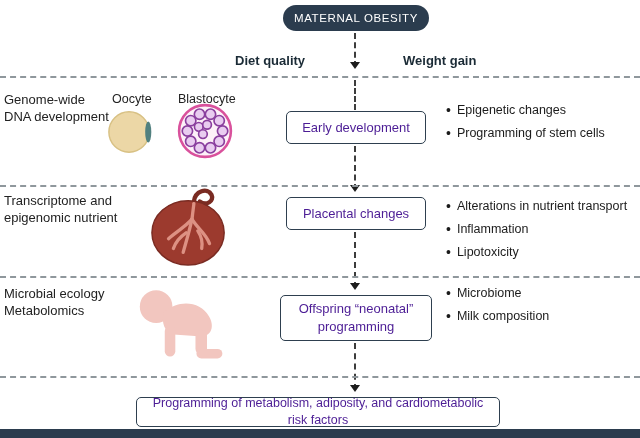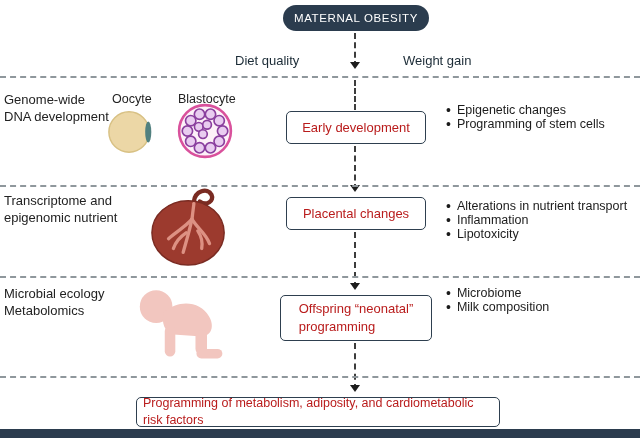--- a/index.html
+++ b/index.html
@@ -1,32 +1,32 @@
 <!DOCTYPE html>
 <html><head>
 <meta charset="utf-8">
 <style>
   *{box-sizing:border-box;margin:0;padding:0}
   body{font-family:"Liberation Sans",sans-serif;background:#fff}
   .canvas{position:relative;width:640px;height:438px;background:#fff;overflow:hidden;color:#1b1b1b}
   .badge{position:absolute;left:283px;top:5px;width:146px;height:26px;background:#2b3c4e;color:#fff;
          border-radius:13px;display:flex;align-items:center;justify-content:center;
          font-size:11.5px;font-weight:normal;letter-spacing:.6px}
-  .factor{position:absolute;font-weight:normal;font-size:13px;color:#1b2b36}
+  .factor{position:absolute;font-weight:bold;font-size:13px;color:#1b2b36}
   .divider{position:absolute;left:0;width:640px;border-top:2px dashed #8f979c;height:0}
   .varrow{position:absolute;width:0;border-left:2px dashed #3d3d3d}
   .varrow.head::after{content:"";position:absolute;left:-6px;bottom:-7px;width:0;height:0;
                       border:5px solid transparent;border-top:7px solid #1d1d1d}
   .method{position:absolute;font-size:13px;line-height:1.3;white-space:pre-line;color:#222}
   .imglabel{position:absolute;font-size:12.5px;color:#222}
   .stage{position:absolute;background:#fff;border:1.3px solid #2e3f4f;border-radius:5px;
-         display:flex;align-items:center;justify-content:center;text-align:left;
-         font-size:13px;white-space:pre-line;line-height:1.35;padding:2px 6px;color:#b91c1c}
+         display:flex;align-items:center;justify-content:center;text-align:center;
+         font-size:13px;white-space:pre-line;line-height:1.35;padding:2px 6px;color:#4c1d95}
   .stage.final{font-size:12.5px}
-  .outcomes{position:absolute;display:flex;flex-direction:column;}
+  .outcomes{position:absolute;display:flex;flex-direction:column;gap:9px}
   .outcome{display:flex;align-items:flex-start;font-size:12.5px;white-space:nowrap;color:#1b1b1b}
   .outcome::before{content:"\2022";margin-right:6px;font-size:14px;line-height:1}
   .icon{position:absolute}
   .footer{position:absolute;left:0;top:429px;width:640px;height:9px;background:#2b3c4e}
 </style>
 </head>
 <body>
 
 <div class="canvas">
 

